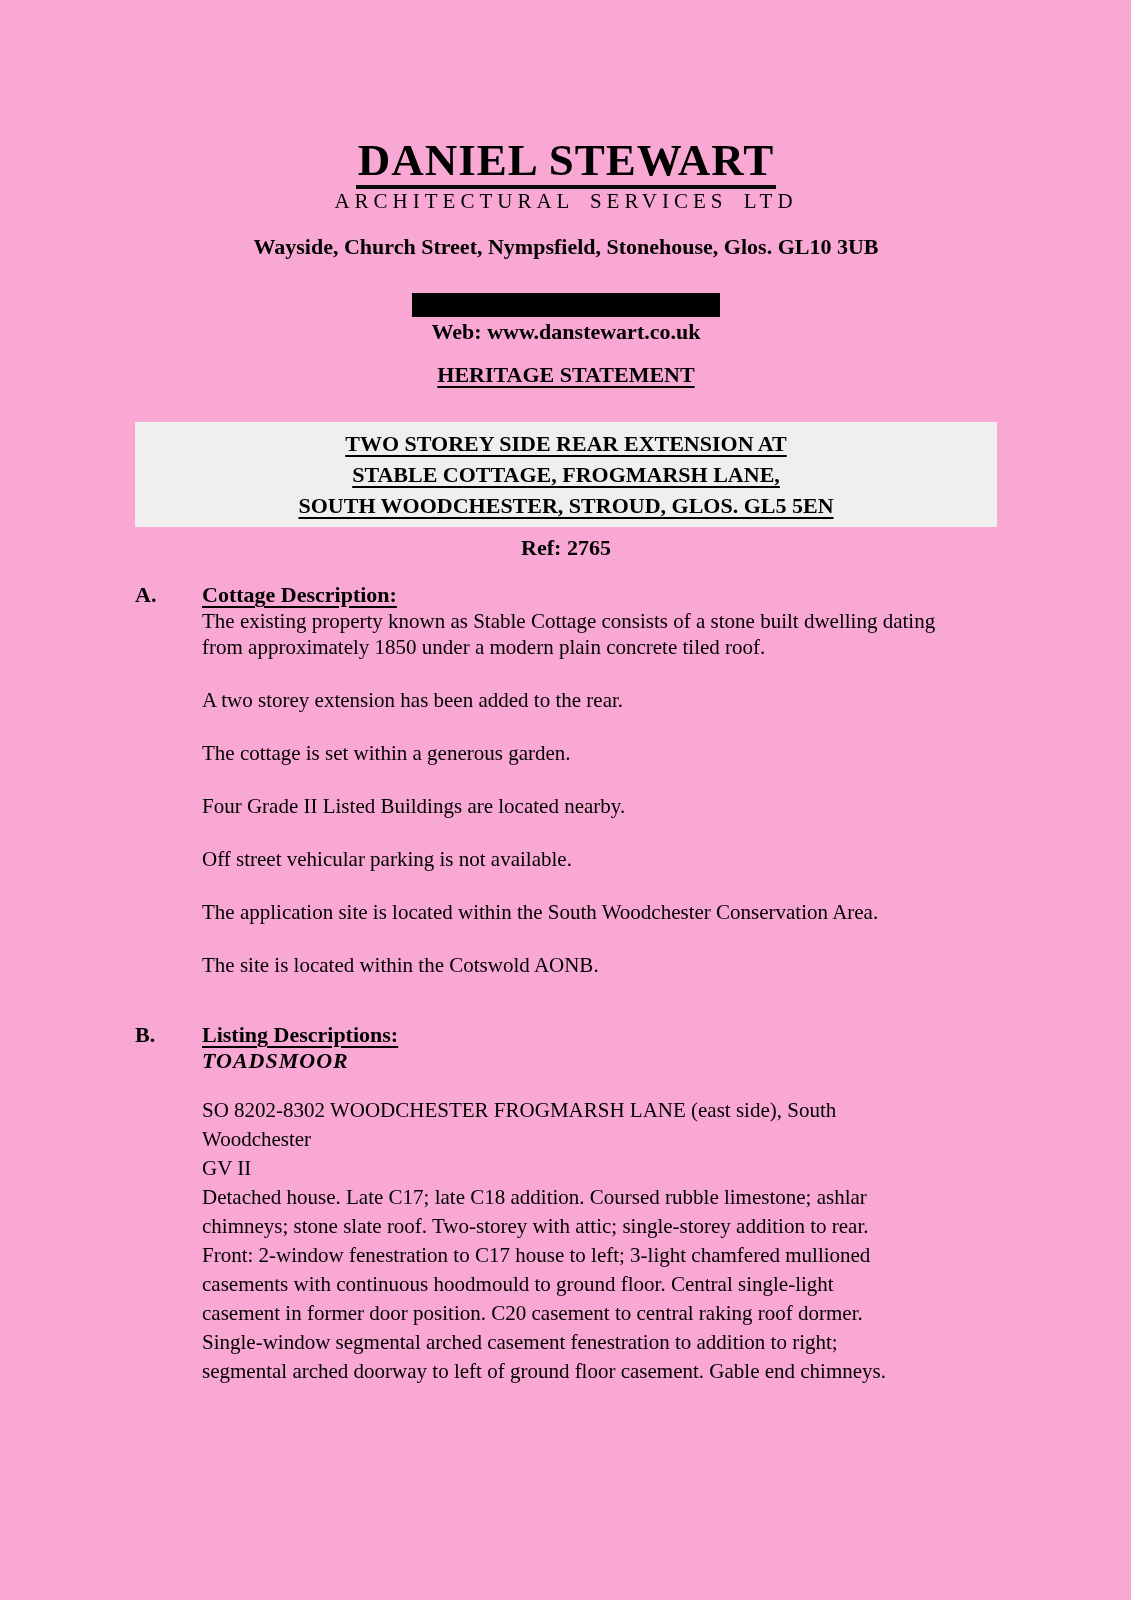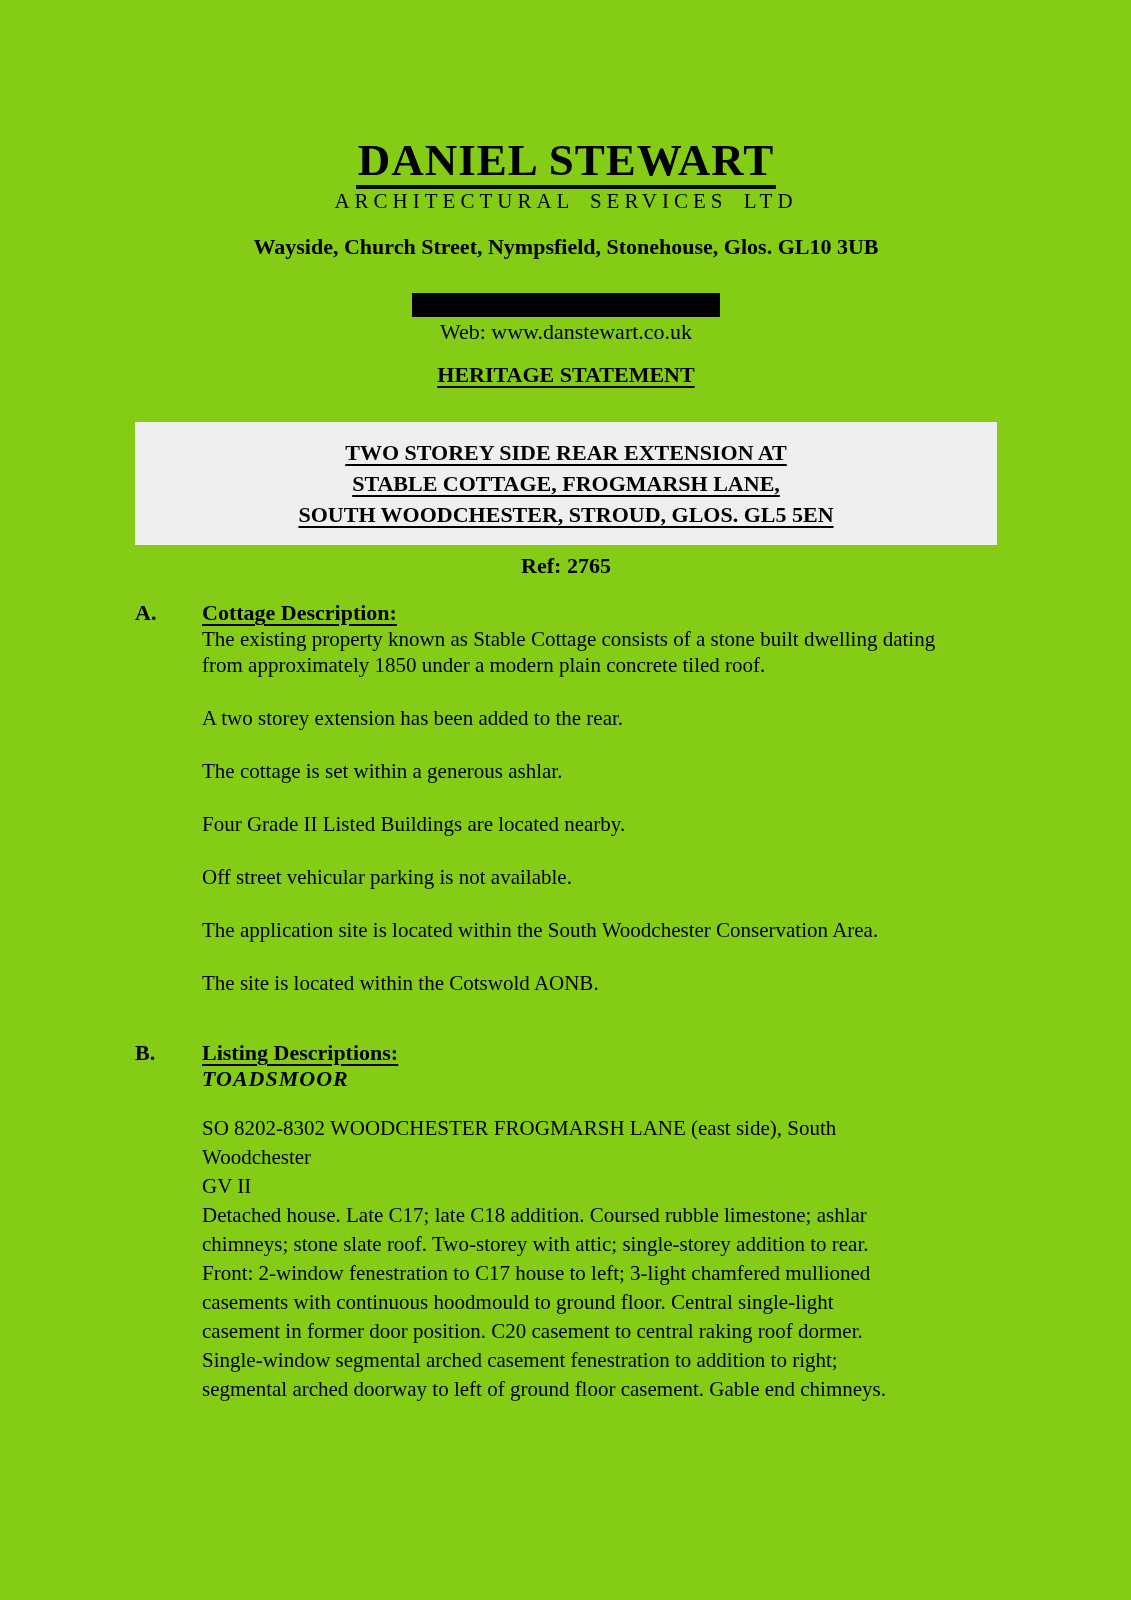--- a/index.html
+++ b/index.html
@@ -5,21 +5,21 @@
   html, body {
     margin: 0;
     padding: 0;
     background: #ffffff;
   }
   .page {
     position: relative;
     width: 1131px;
     height: 1600px;
     margin: 0 auto;
-    background: #84cc16;
+    background: #f9a8d4;
     color: #000000;
     font-family: "Liberation Serif", "DejaVu Serif", serif;
     overflow: hidden;
     box-sizing: border-box;
     padding: 0 134px 0 135px;
   }
   .content { width: 862px; }
 
   
   .letterhead { text-align: center; }
@@ -48,40 +48,40 @@
     line-height: 26px;
   }
   .redaction-bar {
     margin: 33px auto 0 auto;
     width: 308px;
     height: 24px;
   }
   .web-line {
     margin-top: 2px;
     font-size: 22px;
-    font-weight: normal;
+    font-weight: bold;
     line-height: 26px;
   }
 
   
   .doc-heading {
     margin-top: 17px;
     text-align: center;
     font-size: 22px;
     font-weight: bold;
     line-height: 26px;
     text-decoration: underline;
     text-decoration-thickness: 2px;
     text-underline-offset: 4px;
   }
   .title-block {
     margin-top: 34px;
     width: 862px;
     box-sizing: border-box;
-    padding: 15px 10px;
+    padding: 6px 10px;
     text-align: center;
   }
   .title-line {
     font-size: 22px;
     font-weight: bold;
     line-height: 31px;
     text-decoration: underline;
     text-decoration-thickness: 2px;
     text-underline-offset: 4px;
   }
@@ -161,21 +161,21 @@
     <div class="doc-ref">Ref: 2765</div>
 
     <div class="section-row sec-a">
       <div class="section-label">A.</div>
       <div class="section-heading">Cottage Description:</div>
     </div>
     <div class="section-body">
       <p class="para">The existing property known as Stable Cottage consists of a stone built dwelling dating
 from approximately 1850 under a modern plain concrete tiled roof.</p>
       <p class="para">A two storey extension has been added to the rear.</p>
-      <p class="para">The cottage is set within a generous ashlar.</p>
+      <p class="para">The cottage is set within a generous garden.</p>
       <p class="para">Four Grade II Listed Buildings are located nearby.</p>
       <p class="para">Off street vehicular parking is not available.</p>
       <p class="para">The application site is located within the South Woodchester Conservation Area.</p>
       <p class="para">The site is located within the Cotswold AONB.</p>
     </div>
 
     <div class="section-row sec-b">
       <div class="section-label">B.</div>
       <div class="section-heading">Listing Descriptions:</div>
     </div>

